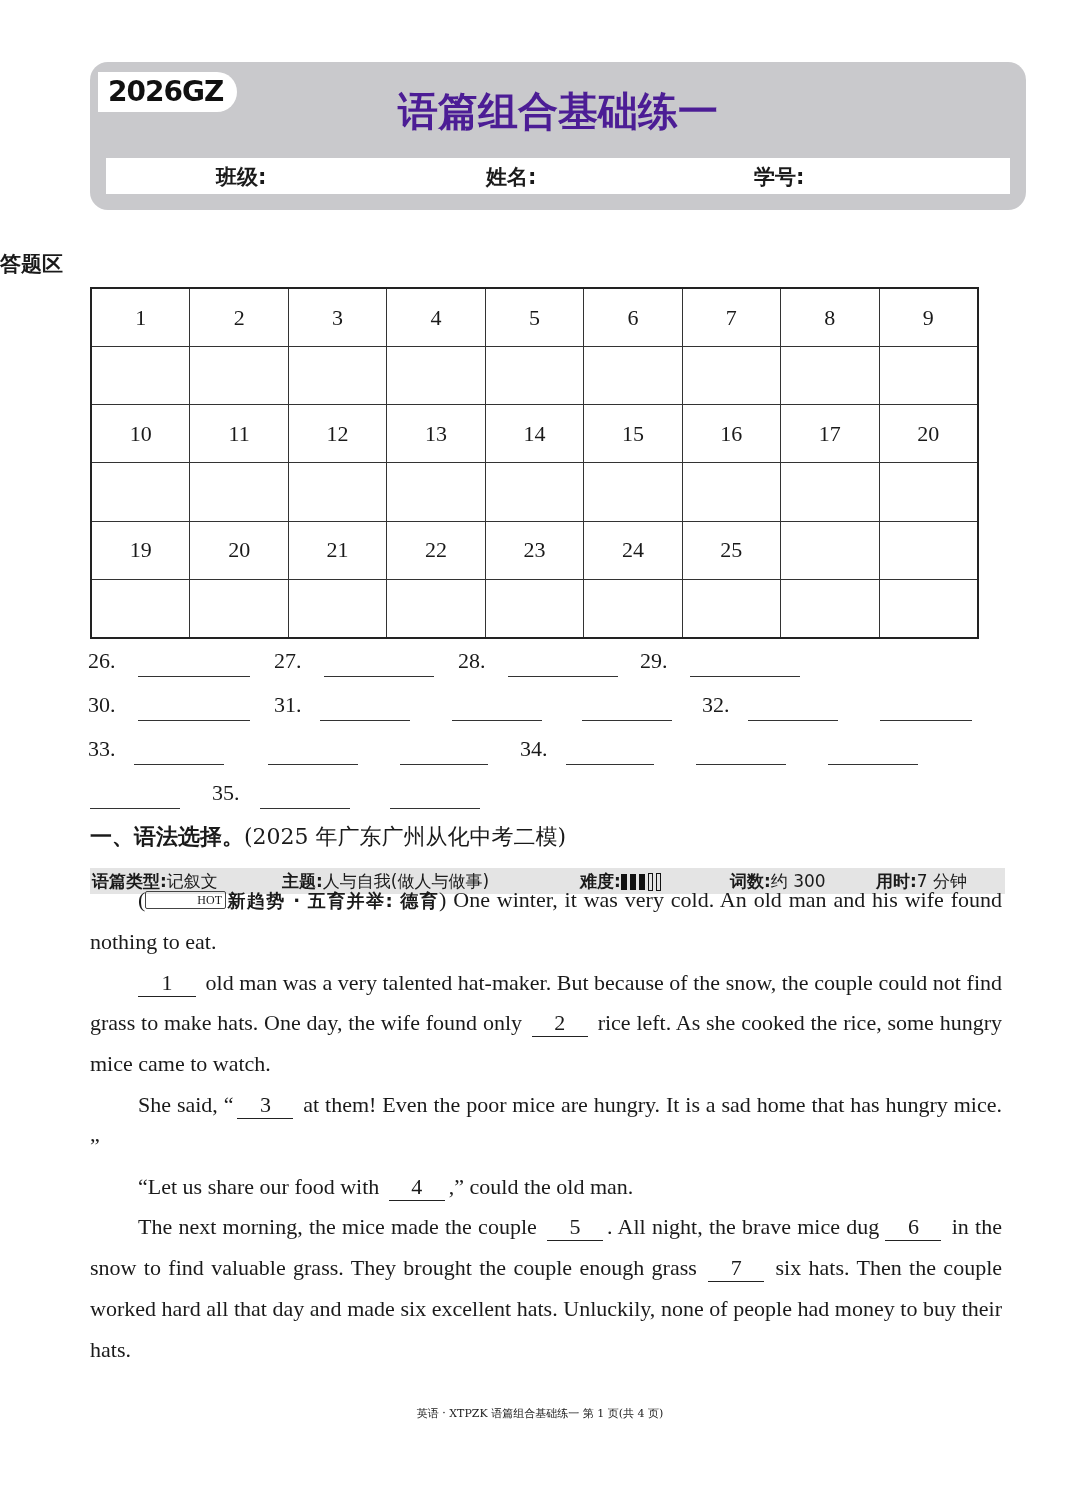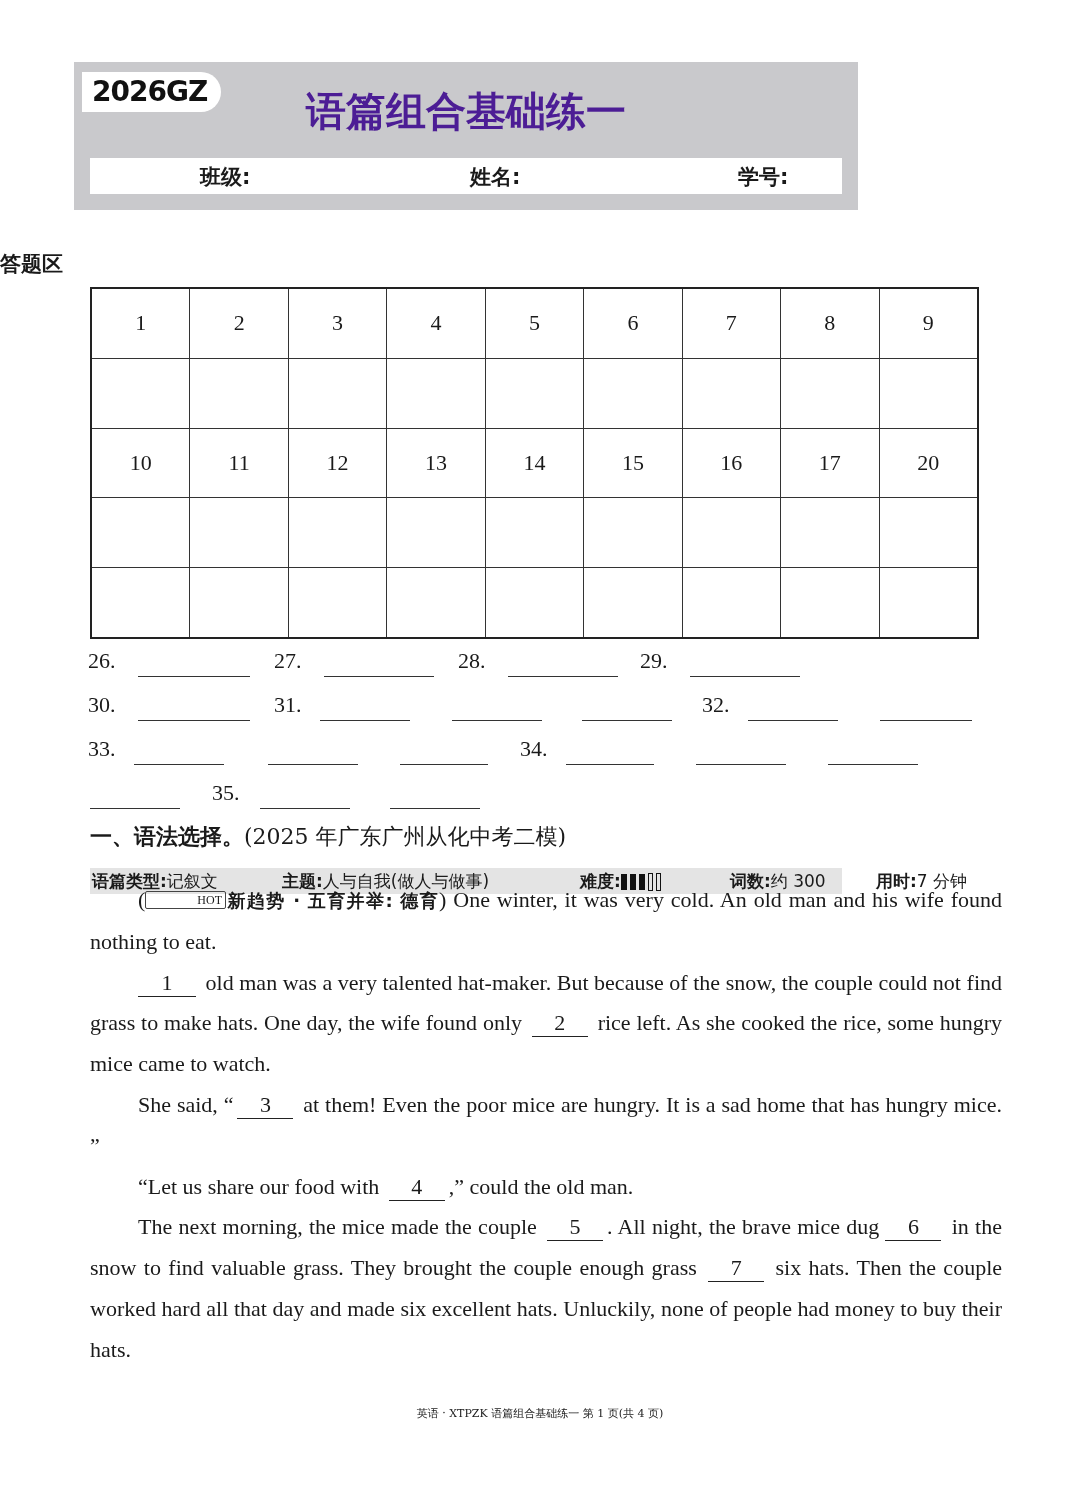--- a/index.html
+++ b/index.html
@@ -1,22 +1,22 @@
 <!DOCTYPE html>
 <html><head>
 <meta charset="utf-8">
 <style>
   html, body { margin: 0; padding: 0; }
   body {
     width: 1080px; height: 1488px; background: #ffffff; position: relative; overflow: hidden;
     font-family: "Liberation Serif", "DejaVu Serif", serif; color: #1a1a1a;
   }
   .banner {
-    position: absolute; left: 74px; top: 62px; width: 784px; height: 148px;
-    background: #c9c9cc; border-radius: 0;
+    position: absolute; left: 90px; top: 62px; width: 936px; height: 148px;
+    background: #c9c9cc; border-radius: 18px;
   }
   .badge {
     position: absolute; left: 8px; top: 10px; height: 40px; padding: 0 14px 0 10px;
     background: #ffffff; border-radius: 0 20px 20px 0;
     font-family: "DejaVu Sans", sans-serif; font-weight: bold; font-size: 28px; line-height: 40px;
     color: #111; letter-spacing: -1px;
   }
   .title {
     position: absolute; left: 0; right: 0; top: 22px; text-align: center;
     font-family: "DejaVu Serif", serif; font-weight: bold; font-size: 40px; color: #4c1d95;
@@ -40,21 +40,21 @@
   }
   .blanks { position: absolute; left: 88px; top: 648px; width: 900px; font-size: 22px; }
   .blank-row { position: absolute; left: 0; height: 30px; white-space: nowrap; }
   .blank-row .num { position: absolute; top: 0; }
   .blank-row .line { position: absolute; top: 28px; height: 0; border-bottom: 1.5px solid #333; }
   .heading {
     position: absolute; left: 90px; top: 822px; font-size: 22px; font-family: "DejaVu Serif", serif;
   }
   .heading b { font-family: "DejaVu Sans", sans-serif; }
   .meta-bar {
-    position: absolute; left: 90px; top: 868px; width: 752px; height: 26px; background: #e4e4e4;
+    position: absolute; left: 90px; top: 868px; width: 915px; height: 26px; background: #e4e4e4;
     font-family: "DejaVu Sans", sans-serif; font-size: 17px; line-height: 26px; white-space: nowrap;
   }
   .meta-bar span { position: absolute; top: 0; }
   .meta-bar b { font-weight: bold; }
   .diff-bars { display: inline-block; vertical-align: middle; }
   .diff-bars i { display: inline-block; width: 6px; height: 16px; margin-right: 3px; vertical-align: middle; }
   .diff-bars i.on { background: #111; }
   .diff-bars i.off { border: 1.5px solid #111; width: 5px; height: 18px; box-sizing: border-box; }
   .passage {
     position: absolute; left: 90px; top: 880px; width: 912px; font-size: 22px; line-height: 40.8px;
@@ -127,20 +127,31 @@
         <td>20</td>
       </tr>
       <tr>
         <td></td>
         <td></td>
         <td></td>
         <td></td>
         <td></td>
         <td></td>
         <td></td>
+        <td></td>
+        <td></td>
+      </tr>
+      <tr>
+        <td>19</td>
+        <td>20</td>
+        <td>21</td>
+        <td>22</td>
+        <td>23</td>
+        <td>24</td>
+        <td>25</td>
         <td></td>
         <td></td>
       </tr>
       <tr>
         <td></td>
         <td></td>
         <td></td>
         <td></td>
         <td></td>
         <td></td>

